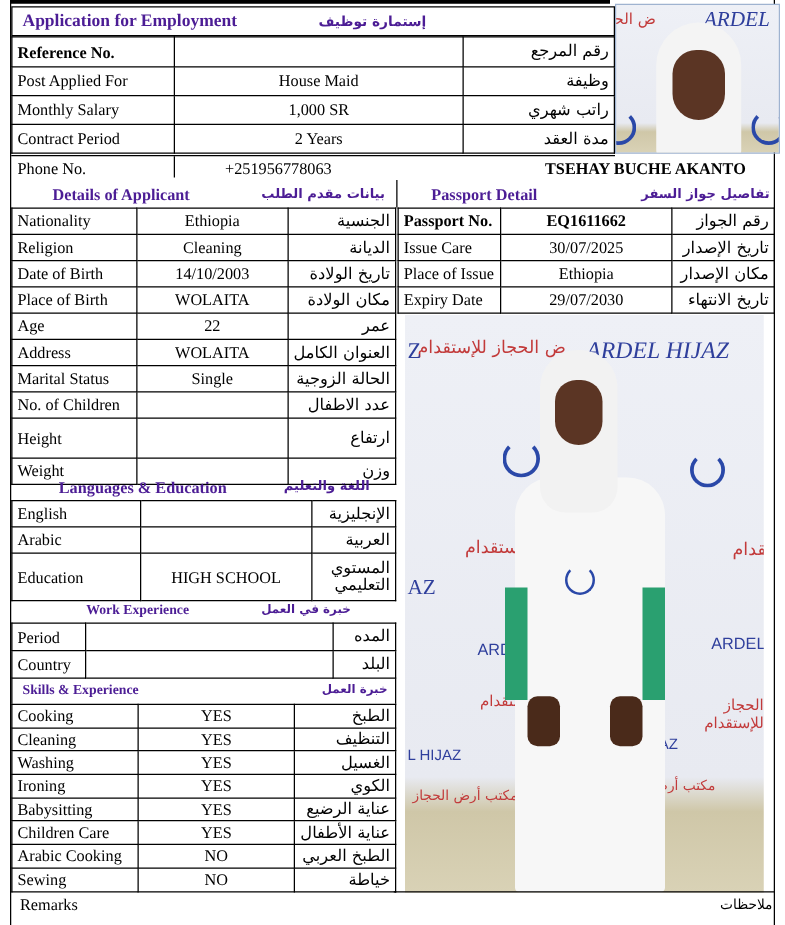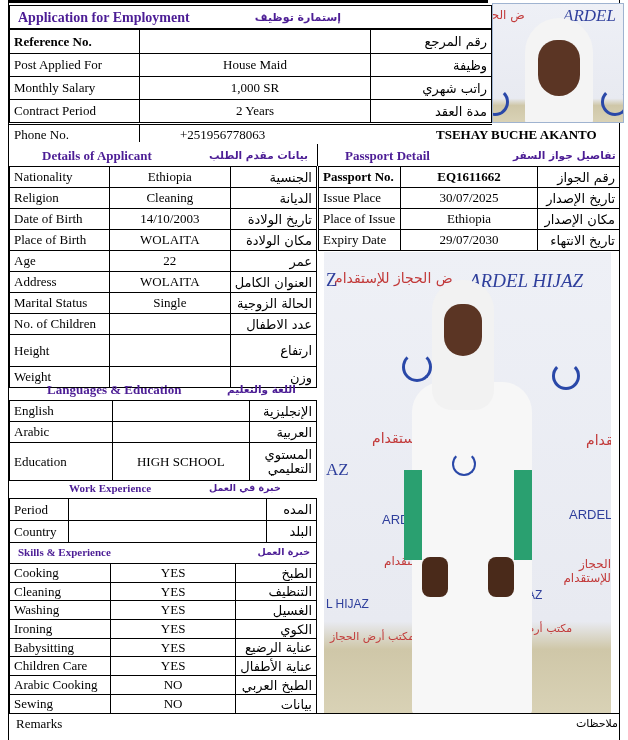--- a/index.html
+++ b/index.html
@@ -142,21 +142,21 @@
   <span class="abs ar hdr" style="left:195px;top:5px;">تفاصيل جواز السفر</span>
 </div>
 <table style="left:318px;top:166px;width:302px;">
   <tbody>
       <tr style="height:21px;">
         <td class="b" style="width:82px;">Passport No.</td>
         <td class="c b" style="width:138px;">EQ1611662</td>
         <td class="r" style="width:82px;">رقم الجواز</td>
       </tr>
   <tr style="height:21px;">
-        <td>Issue Place</td>
+        <td>Issue Care</td>
         <td class="c">30/07/2025</td>
         <td class="r">تاريخ الإصدار</td>
       </tr>
   <tr style="height:21px;">
         <td>Place of Issue</td>
         <td class="c">Ethiopia</td>
         <td class="r">مكان الإصدار</td>
       </tr>
   <tr style="height:21px;">
         <td>Expiry Date</td>
@@ -274,20 +274,20 @@
         <td class="r">عناية الأطفال</td>
       </tr>
   <tr style="height:19px;">
         <td>Arabic Cooking</td>
         <td class="c">NO</td>
         <td class="r">الطبخ العربي</td>
       </tr>
   <tr style="height:19px;">
         <td>Sewing</td>
         <td class="c">NO</td>
-        <td class="r">بيانات</td>
+        <td class="r">خياطة</td>
       </tr>
 </tbody>
   </table>
 
 <div class="abs" style="left:315px;top:713px;width:305px;height:1px;background:#000;"></div>
 <div class="abs" style="left:16px;top:716px;">Remarks</div>
 <div class="abs ar" style="left:576px;top:717px;font-size:11px;">ملاحظات</div>
 
 </body></html>

